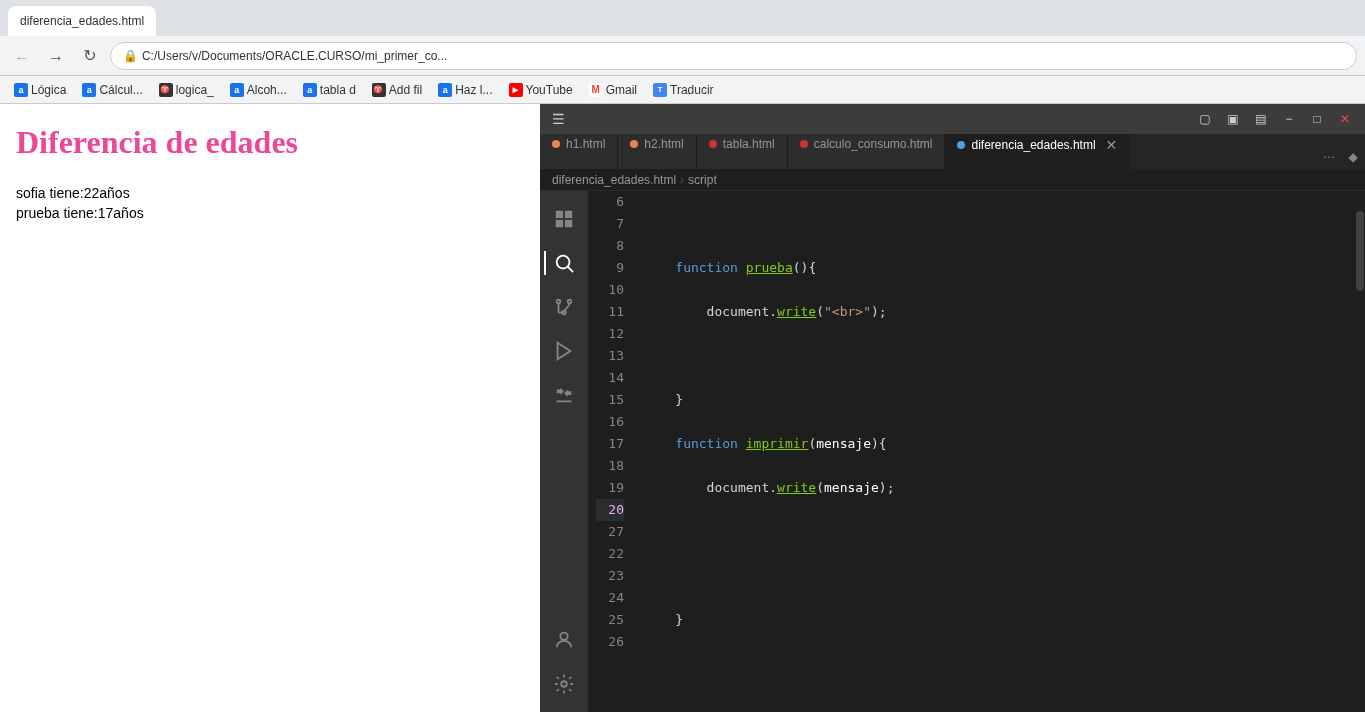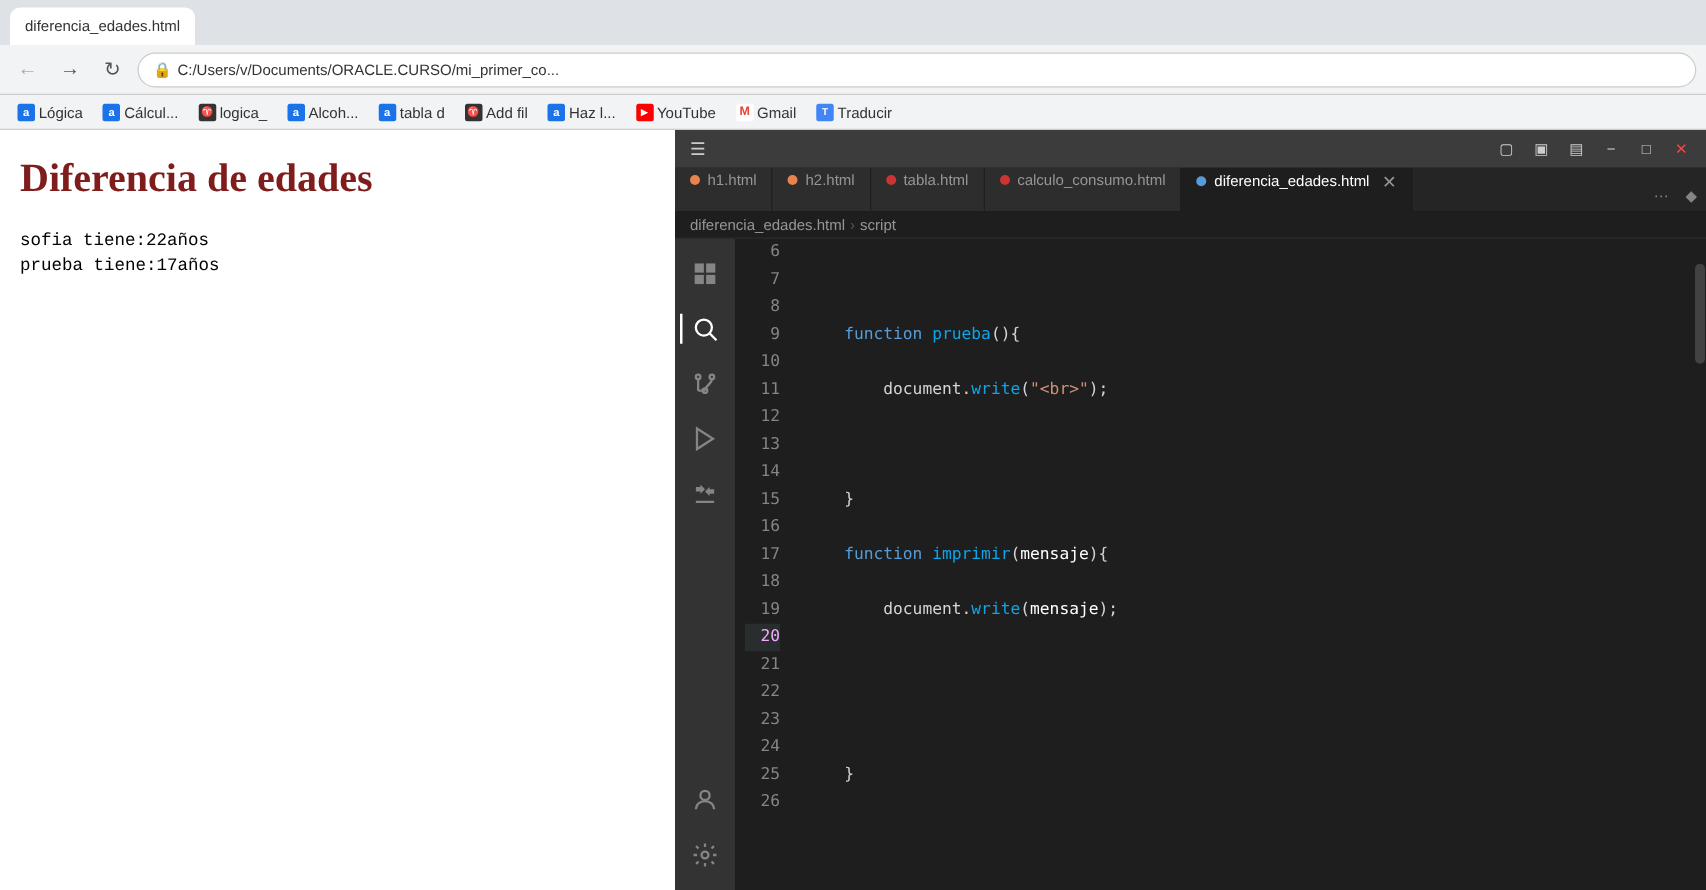--- a/index.html
+++ b/index.html
@@ -21,22 +21,22 @@
     .favicon-yt { background: #ff0000; color: white; font-size: 7px; }
     .favicon-gm { background: white; }
     .favicon-tr { background: #1a73e8; color: white; font-size: 8px; }
 
     
     .main-area { display: flex; flex: 1; overflow: hidden; }
 
     
     .browser-preview { width: 540px; background: #ffffff; display: flex; flex-direction: column; overflow: hidden; flex-shrink: 0; }
     .preview-content { padding: 20px 16px; flex: 1; }
-    .preview-title { font-size: 32px; font-weight: bold; color: #7f1d1d; margin-bottom: 24px; font-family: 'Times New Roman', serif; }
-    .preview-line { font-size: 14px; color: #000; margin-bottom: 4px; font-family: Liberation Mono, monospace; }
+    .preview-title { font-size: 32px; font-weight: bold; color: #ec4899; margin-bottom: 24px; font-family: 'Times New Roman', serif; }
+    .preview-line { font-size: 14px; color: #000; margin-bottom: 4px; font-family: Liberation Sans, sans-serif; }
 
     
     .vscode { flex: 1; background: #1e1e1e; display: flex; flex-direction: column; overflow: hidden; }
     .vscode-titlebar { background: #3c3c3c; height: 30px; display: flex; align-items: center; justify-content: center; color: #ccc; font-size: 12px; position: relative; }
     .vscode-titlebar-menu { position: absolute; left: 8px; display: flex; align-items: center; gap: 4px; }
     .hamburger { color: #ccc; font-size: 14px; cursor: pointer; padding: 4px; }
     .vscode-titlebar-controls { position: absolute; right: 8px; display: flex; gap: 4px; }
     .titlebar-btn { width: 24px; height: 24px; display: flex; align-items: center; justify-content: center; color: #ccc; font-size: 12px; cursor: pointer; border-radius: 4px; }
 
     .vscode-tabs { background: #252526; height: 35px; display: flex; align-items: flex-end; overflow: hidden; }
@@ -59,21 +59,21 @@
     .activity-icon.active { color: #ffffff; }
     .activity-icon.active::before { content: ''; position: absolute; left: 0; top: 8px; bottom: 8px; width: 2px; background: #ffffff; }
     .activity-spacer { flex: 1; }
 
     
     .vscode-editor { flex: 1; display: flex; overflow: hidden; position: relative; }
     .line-numbers { background: #1e1e1e; color: #858585; font-family: 'Consolas', monospace; font-size: 13px; padding: 0 12px 0 8px; text-align: right; line-height: 22px; user-select: none; min-width: 48px; }
     .code-area { flex: 1; overflow: auto; padding: 0 8px; font-family: 'Consolas', monospace; font-size: 13px; line-height: 22px; color: #d4d4d4; background: #1e1e1e; white-space: pre; }
     .line { height: 22px; display: block; }
     .kw { color: #569cd6; }
-    .fn { color: #0ea5e9; }
+    .fn { color: #84cc16; text-decoration: underline; }
     .param { color: #ffffff; }
     .str { color: #ce9178; }
 
     .scrollbar-v { width: 10px; background: #1e1e1e; }
     .scrollbar-thumb { width: 8px; margin: 0 1px; height: 80px; background: #424242; border-radius: 4px; margin-top: 20px; }
   </style>
 </head>
 <body>
 
 <div class="browser-chrome">
@@ -252,21 +252,21 @@
           <div>11</div>
           <div>12</div>
           <div>13</div>
           <div>14</div>
           <div>15</div>
           <div>16</div>
           <div>17</div>
           <div>18</div>
           <div>19</div>
           <div style="background:#2a2d2e;color:#f0abfc;">20</div>
-          <div>21</div>
+          <div>27</div>
           <div>22</div>
           <div>23</div>
           <div>24</div>
           <div>25</div>
           <div>26</div>
         </div>
         <div class="code-area">
 <div class="line">&nbsp;</div>
 <div class="line">    <span class="kw">function</span> <span class="fn">prueba</span>(){</div>
 <div class="line">        document.<span class="fn">write</span>(<span class="str">"&lt;br&gt;"</span>);</div>

